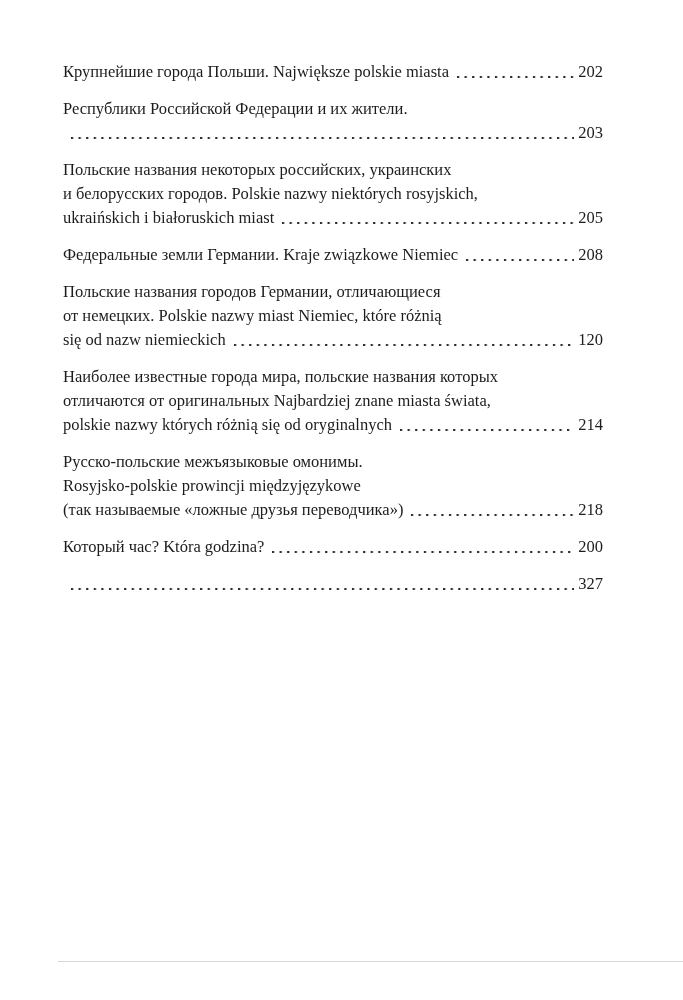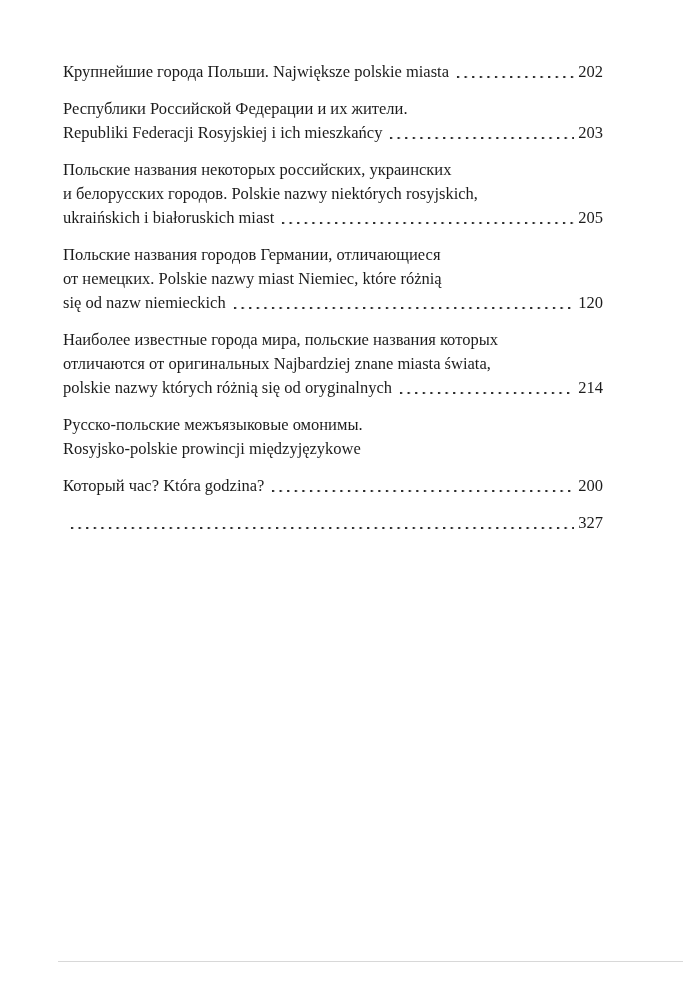--- a/index.html
+++ b/index.html
@@ -75,32 +75,38 @@
       <div class="entry">
         <div class="last-line">
           <span class="last-text">Крупнейшие города Польши. Największe polskie miasta</span>
           <span class="leader"></span>
           <span class="page-num">202</span>
         </div>
       </div>
       <div class="entry">
         <div class="entry-line">Республики Российской Федерации и их жители.</div>
         <div class="last-line">
-          <span class="last-text">Republiki Federacji Rosyjskiej i ich mieszkańcy</span>
           <span class="leader"></span>
           <span class="page-num">203</span>
         </div>
       </div>
       <div class="entry">
         <div class="entry-line">Польские названия некоторых российских, украинских</div>
         <div class="entry-line">и белорусских городов. Polskie nazwy niektórych rosyjskich,</div>
         <div class="last-line">
           <span class="last-text">ukraińskich i białoruskich miast</span>
           <span class="leader"></span>
           <span class="page-num">205</span>
+        </div>
+      </div>
+      <div class="entry">
+        <div class="last-line">
+          <span class="last-text">Федеральные земли Германии. Kraje związkowe Niemiec</span>
+          <span class="leader"></span>
+          <span class="page-num">208</span>
         </div>
       </div>
       <div class="entry">
         <div class="entry-line">Польские названия городов Германии, отличающиеся</div>
         <div class="entry-line">от немецких. Polskie nazwy miast Niemiec, które różnią</div>
         <div class="last-line">
           <span class="last-text">się od nazw niemieckich</span>
           <span class="leader"></span>
           <span class="page-num">120</span>
         </div>
@@ -110,20 +116,25 @@
         <div class="entry-line">отличаются от оригинальных Najbardziej znane miasta świata,</div>
         <div class="last-line">
           <span class="last-text">polskie nazwy których różnią się od oryginalnych</span>
           <span class="leader"></span>
           <span class="page-num">214</span>
         </div>
       </div>
       <div class="entry">
         <div class="entry-line">Русско-польские межъязыковые омонимы.</div>
         <div class="entry-line">Rosyjsko-polskie prowincji międzyjęzykowe</div>
+        <div class="last-line">
+          <span class="last-text">(так называемые «ложные друзья переводчика»)</span>
+          <span class="leader"></span>
+          <span class="page-num">218</span>
+        </div>
       </div>
       <div class="entry">
         <div class="last-line">
           <span class="last-text">Который час? Która godzina?</span>
           <span class="leader"></span>
           <span class="page-num">200</span>
         </div>
       </div>
       <div class="entry">
         <div class="last-line">

